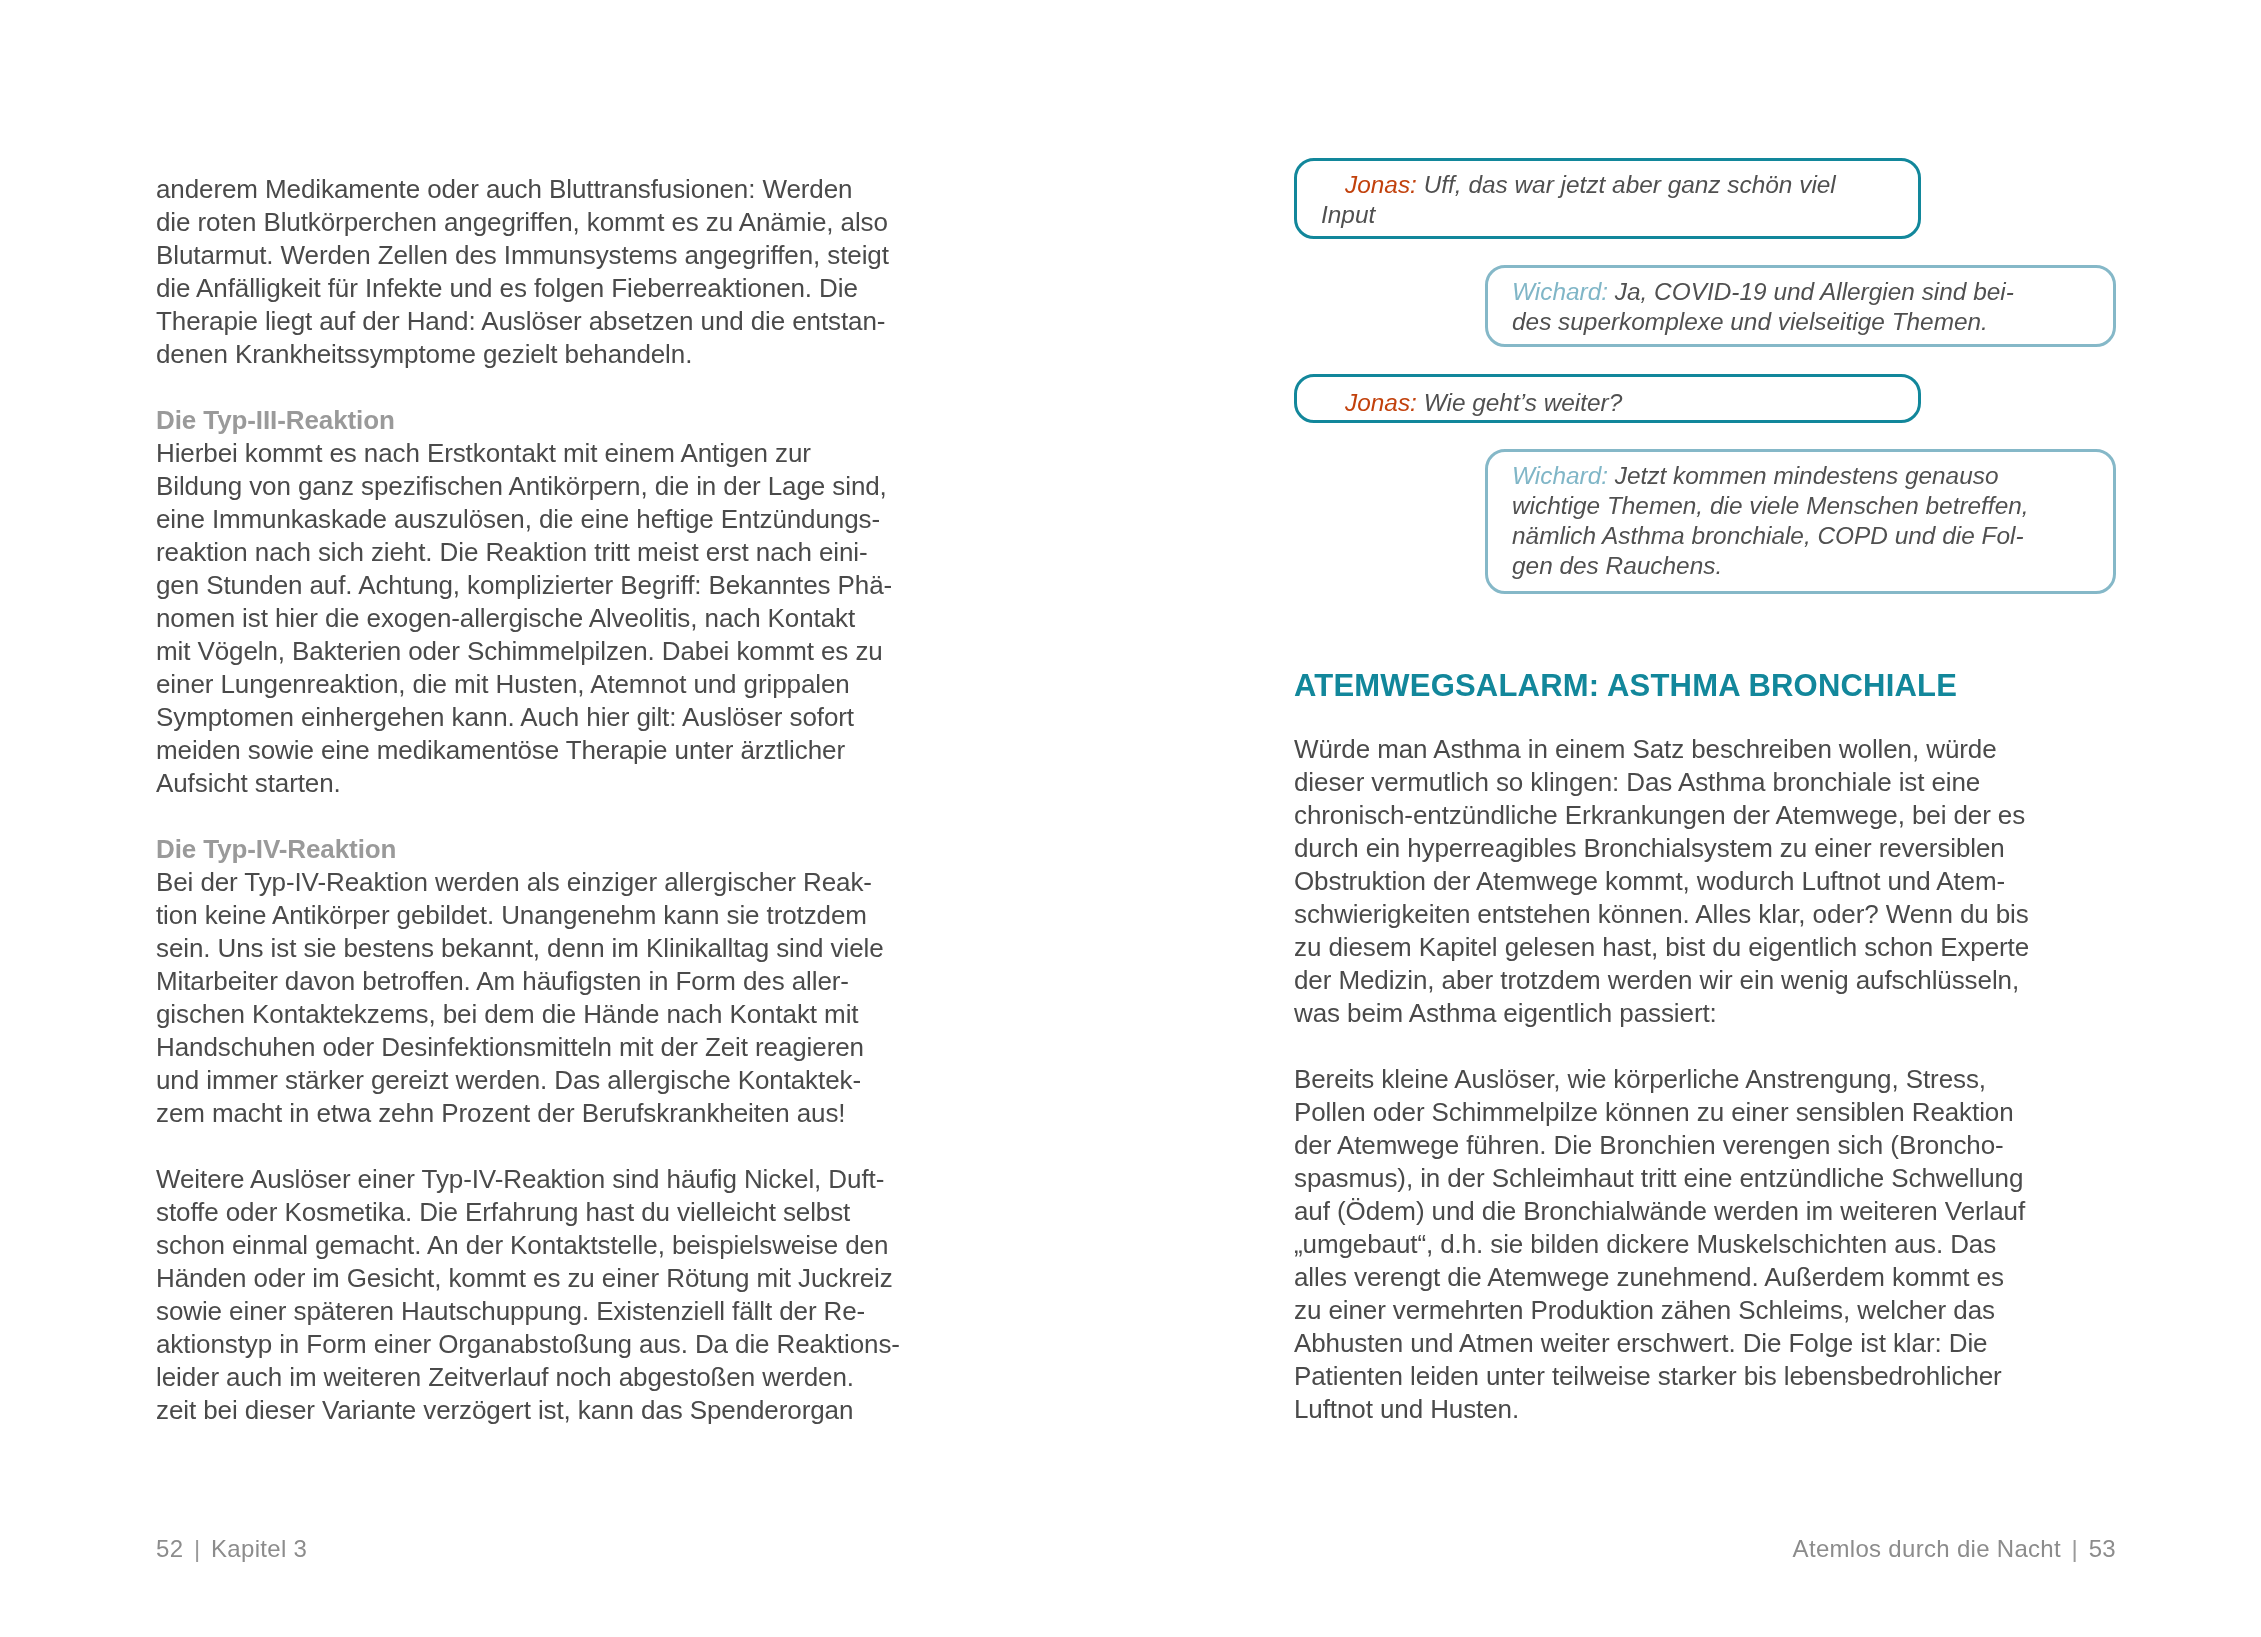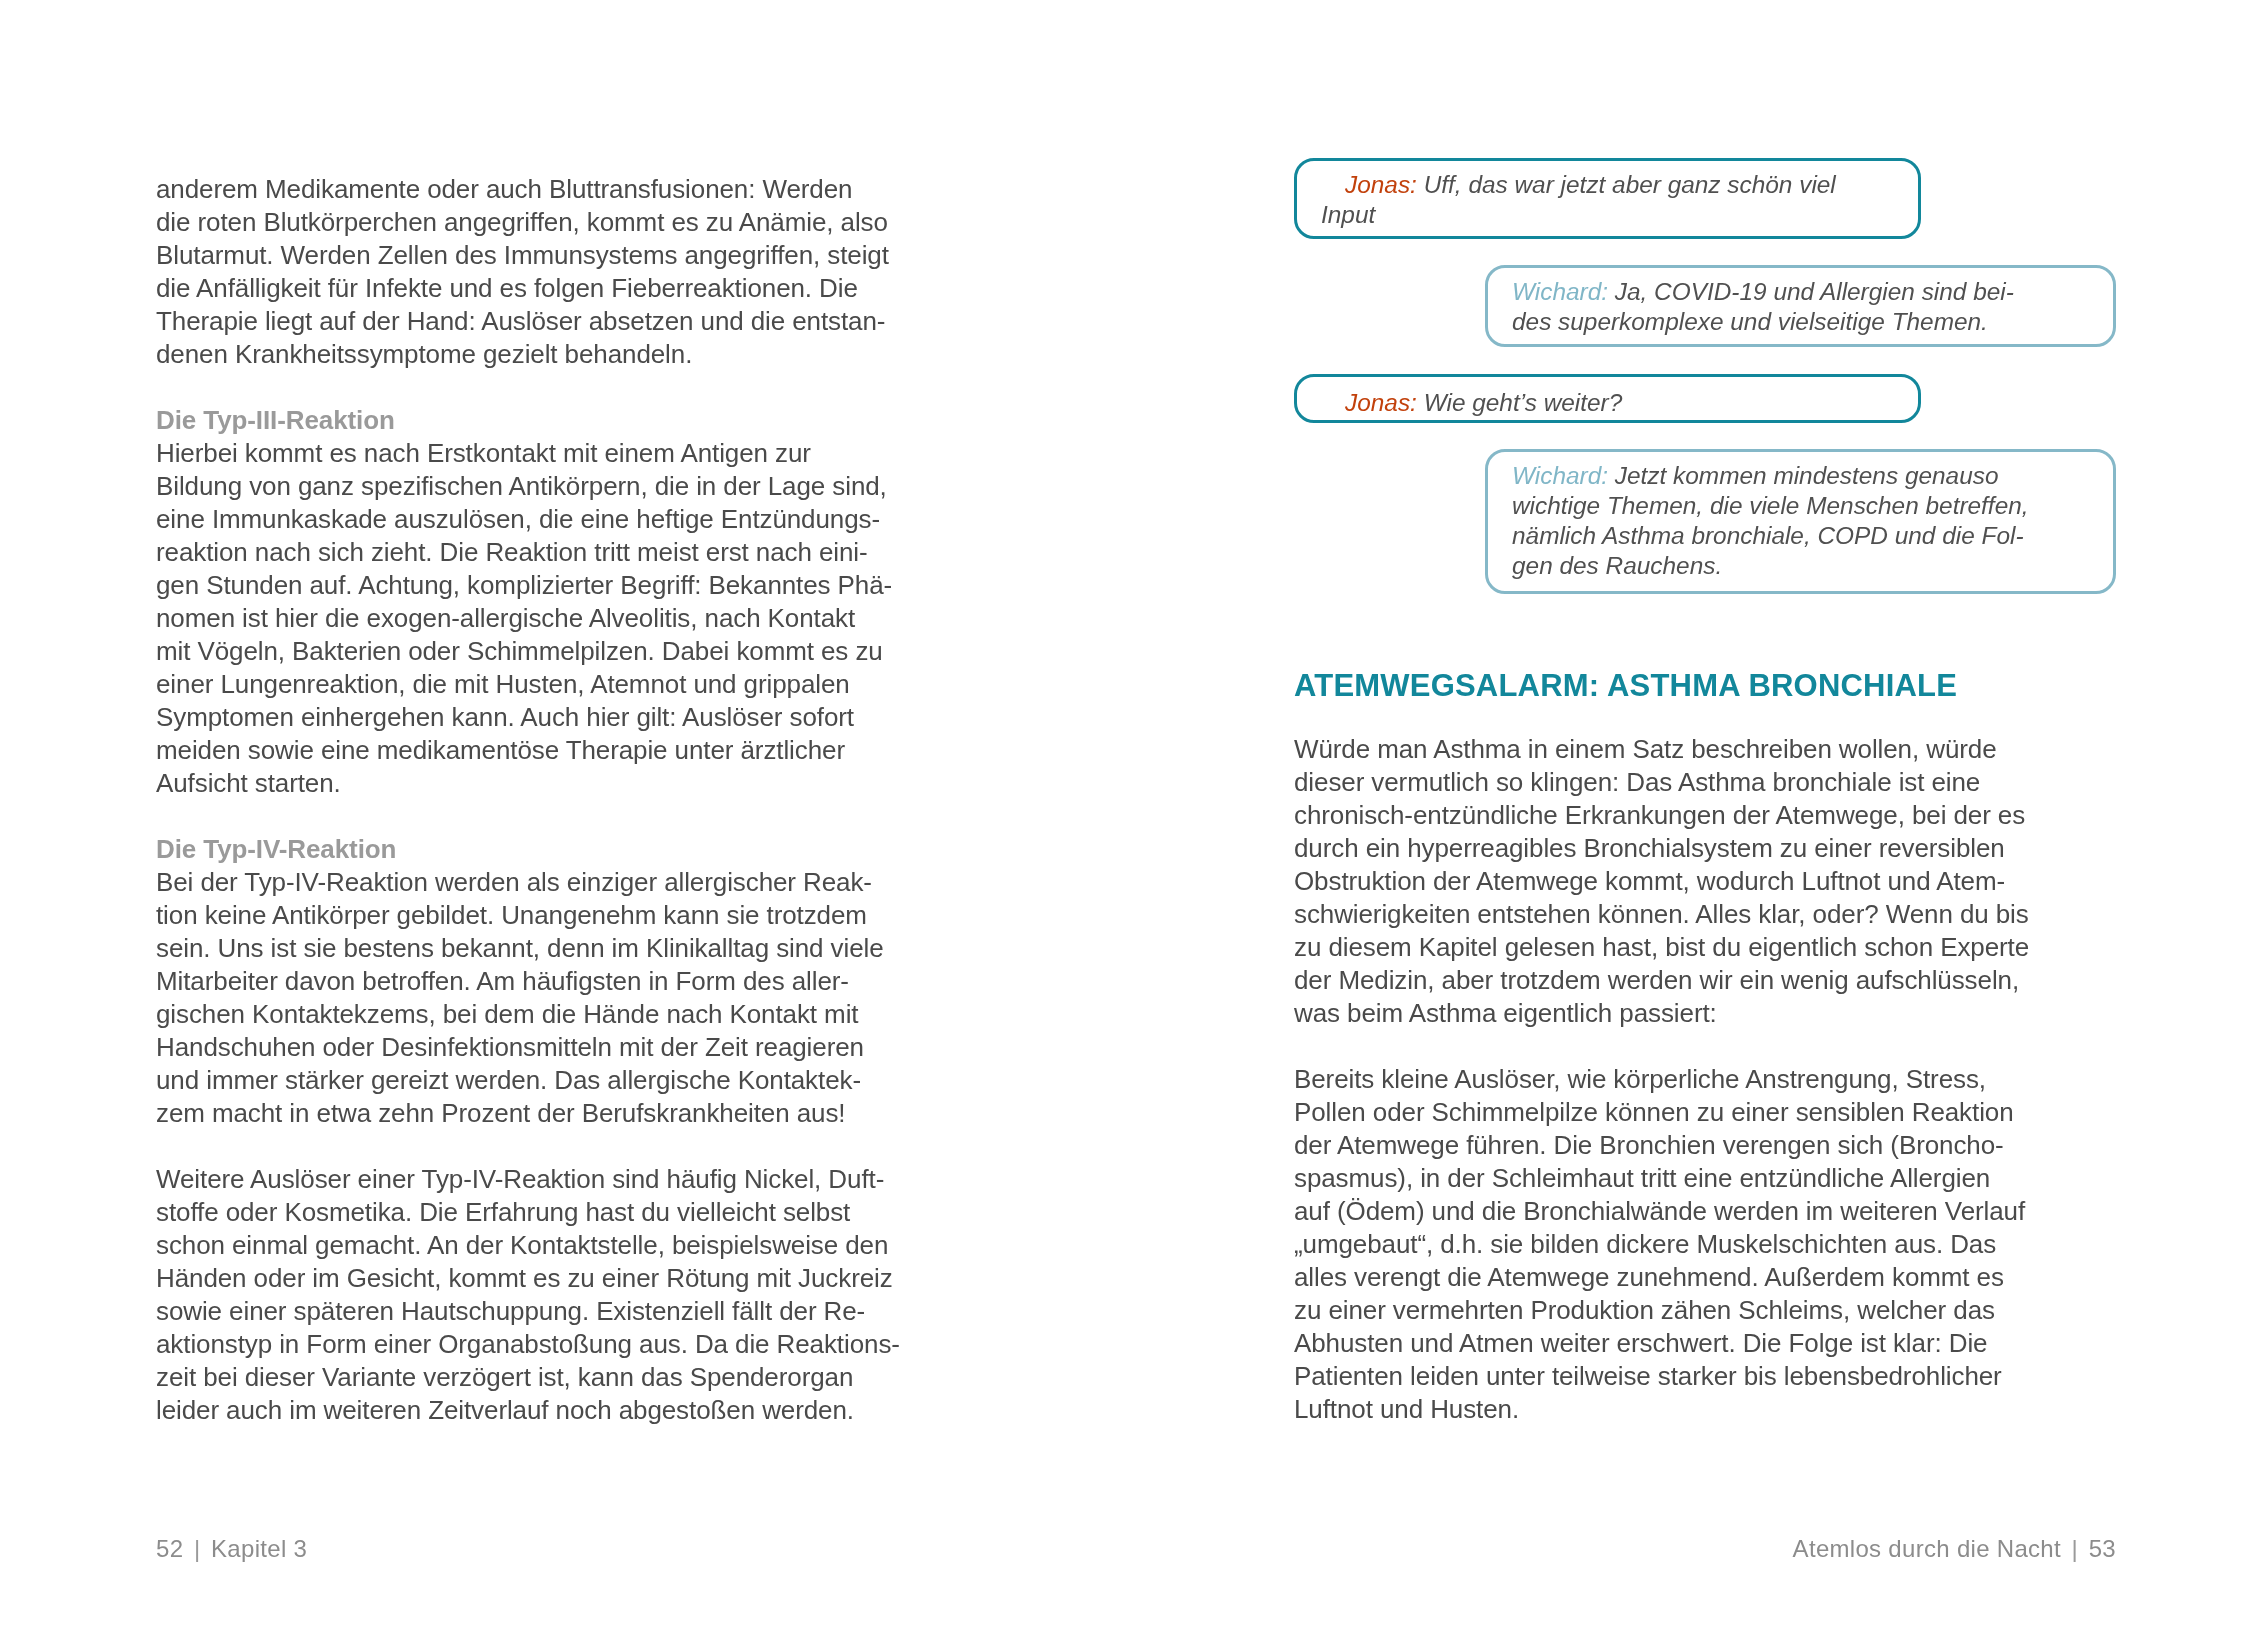--- a/index.html
+++ b/index.html
@@ -75,22 +75,22 @@
       <span class="line">zem macht in etwa zehn Prozent der Berufskrankheiten aus!</span>
     </p>
     <div class="gap"></div>
     <p class="para">
       <span class="line">Weitere Auslöser einer Typ-IV-Reaktion sind häufig Nickel, Duft-</span>
       <span class="line">stoffe oder Kosmetika. Die Erfahrung hast du vielleicht selbst</span>
       <span class="line">schon einmal gemacht. An der Kontaktstelle, beispielsweise den</span>
       <span class="line">Händen oder im Gesicht, kommt es zu einer Rötung mit Juckreiz</span>
       <span class="line">sowie einer späteren Hautschuppung. Existenziell fällt der Re-</span>
       <span class="line">aktionstyp in Form einer Organabstoßung aus. Da die Reaktions-</span>
+      <span class="line">leider auch im weiteren Zeitverlauf noch abgestoßen werden.</span>
       <span class="line">zeit bei dieser Variante verzögert ist, kann das Spenderorgan</span>
-      <span class="line">leider auch im weiteren Zeitverlauf noch abgestoßen werden.</span>
     </p>
   </div>
 </div>
 
 <div class="bubble jonas" style="top:158px; height:81px;">
   <span class="speaker-jonas">Jonas:</span>
   <span>Uff, das war jetzt aber ganz schön viel</span><br>
   <span>Input</span>
 </div>
 
@@ -125,21 +125,21 @@
     <span class="line">schwierigkeiten entstehen können. Alles klar, oder? Wenn du bis</span>
     <span class="line">zu diesem Kapitel gelesen hast, bist du eigentlich schon Experte</span>
     <span class="line">der Medizin, aber trotzdem werden wir ein wenig aufschlüsseln,</span>
     <span class="line">was beim Asthma eigentlich passiert:</span>
   </p>
   <div class="gap"></div>
   <p class="para">
     <span class="line">Bereits kleine Auslöser, wie körperliche Anstrengung, Stress,</span>
     <span class="line">Pollen oder Schimmelpilze können zu einer sensiblen Reaktion</span>
     <span class="line">der Atemwege führen. Die Bronchien verengen sich (Broncho-</span>
-    <span class="line">spasmus), in der Schleimhaut tritt eine entzündliche Allergien</span>
+    <span class="line">spasmus), in der Schleimhaut tritt eine entzündliche Schwellung</span>
     <span class="line">auf (Ödem) und die Bronchialwände werden im weiteren Verlauf</span>
     <span class="line">„umgebaut“, d.h. sie bilden dickere Muskelschichten aus. Das</span>
     <span class="line">alles verengt die Atemwege zunehmend. Außerdem kommt es</span>
     <span class="line">zu einer vermehrten Produktion zähen Schleims, welcher das</span>
     <span class="line">Abhusten und Atmen weiter erschwert. Die Folge ist klar: Die</span>
     <span class="line">Patienten leiden unter teilweise starker bis lebensbedrohlicher</span>
     <span class="line">Luftnot und Husten.</span>
   </p>
 </div>
 

